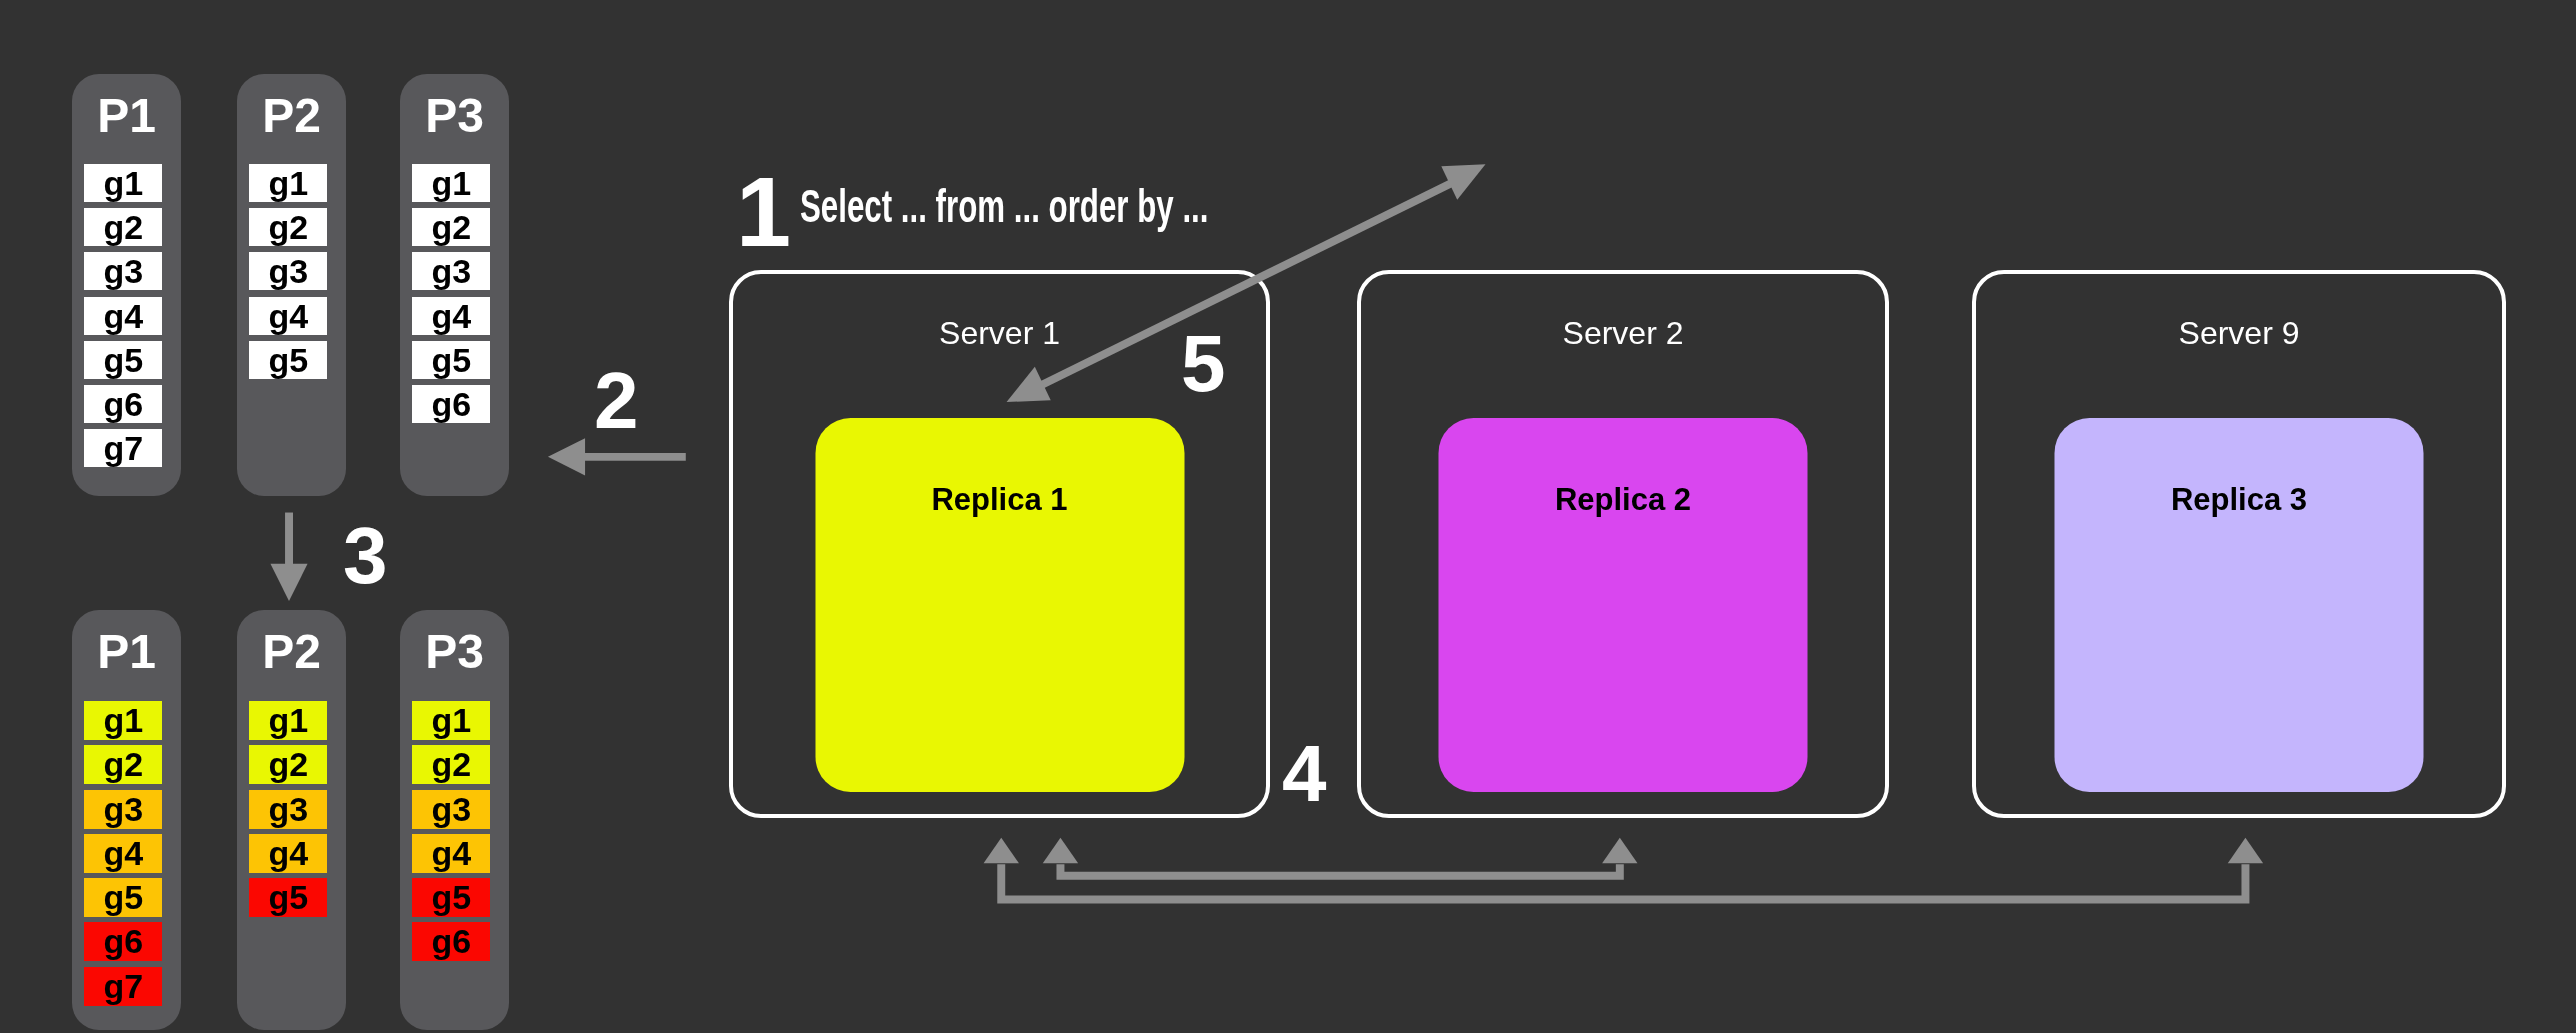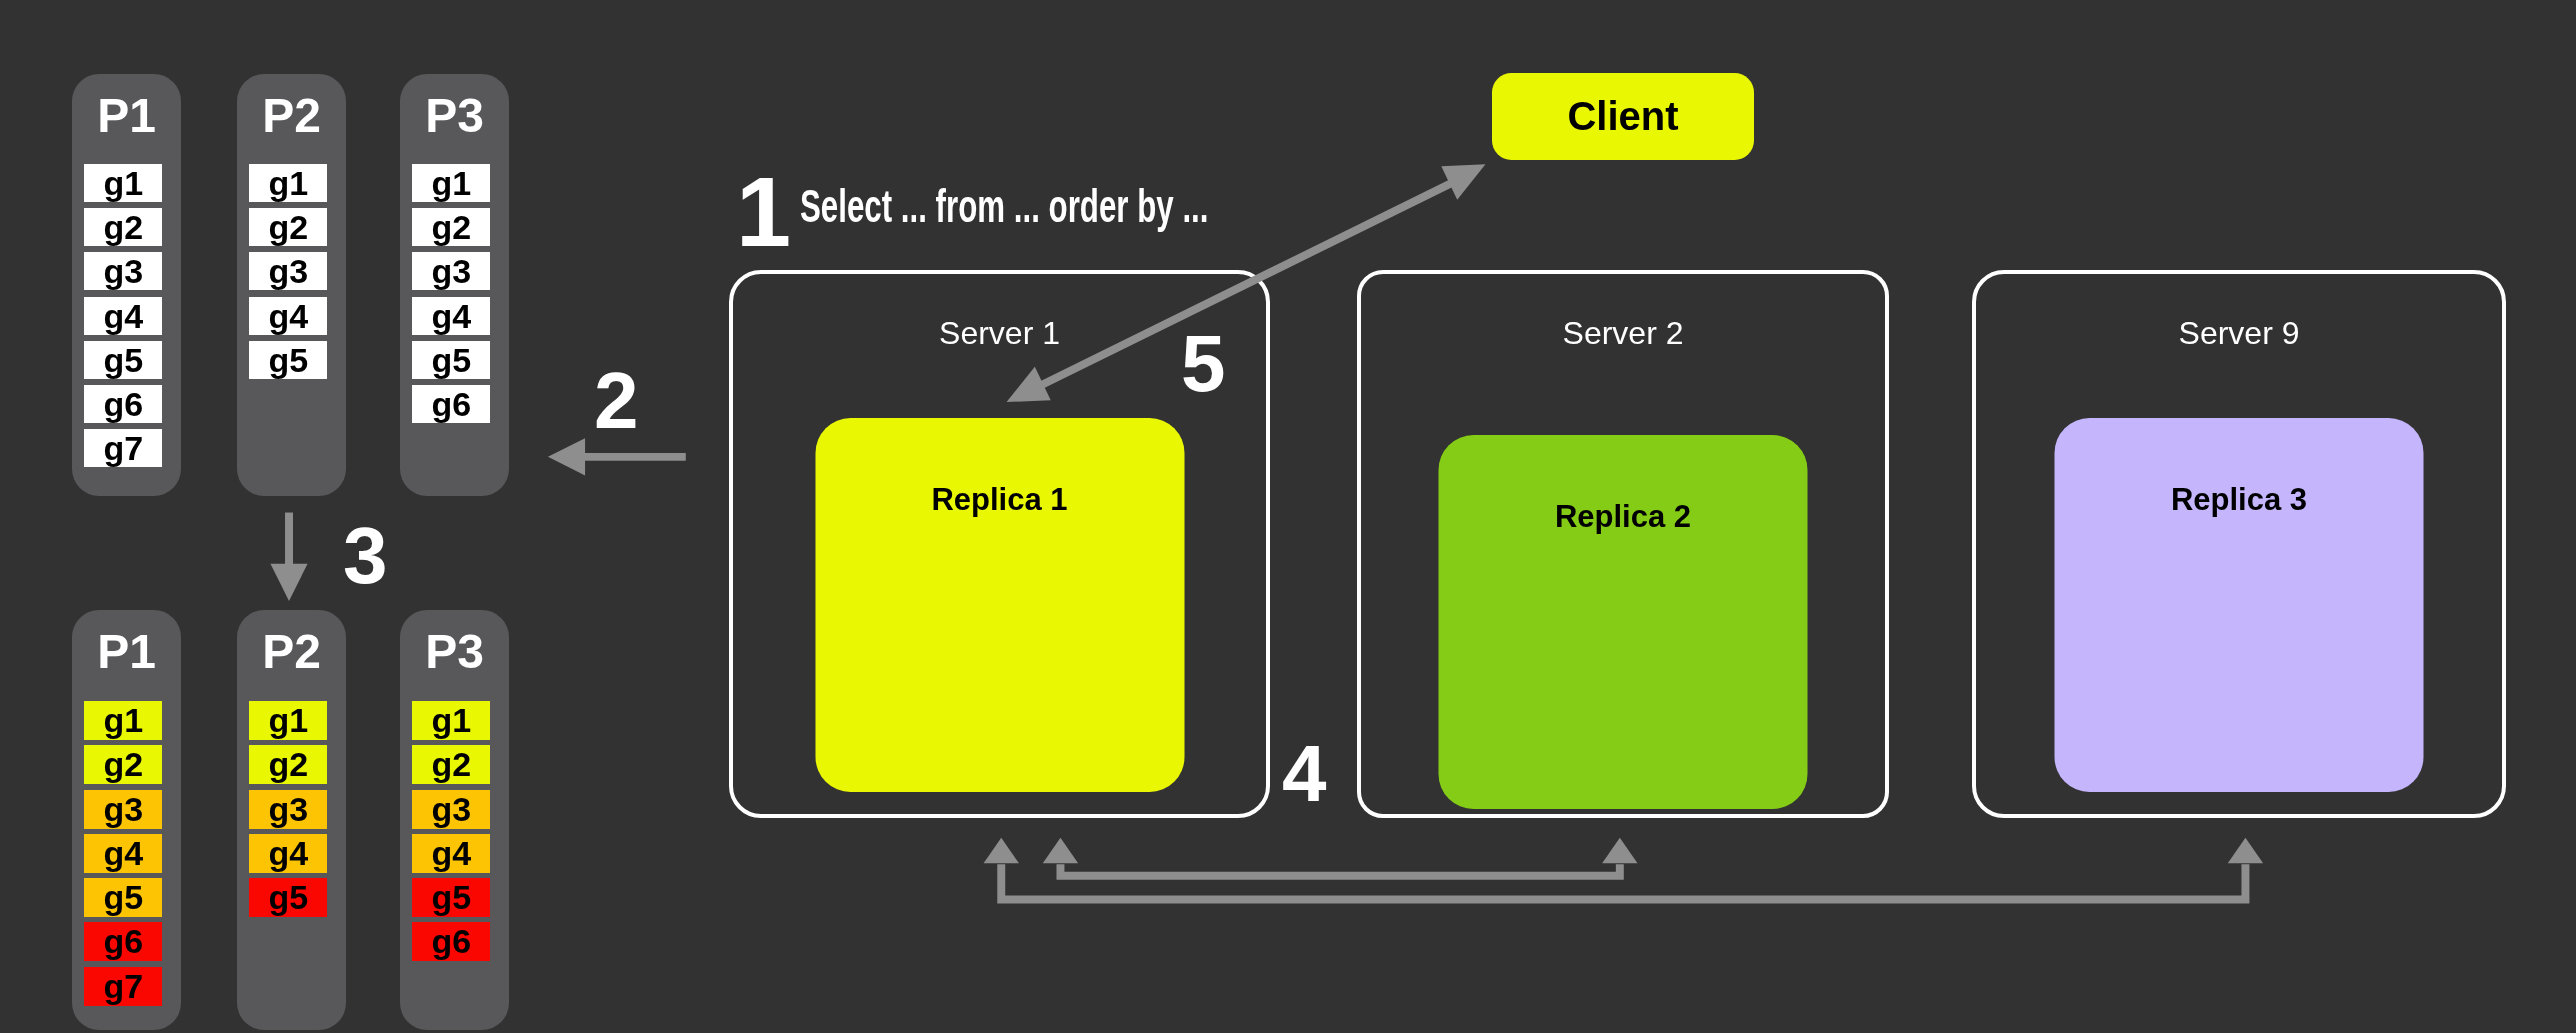--- a/index.html
+++ b/index.html
@@ -37,21 +37,21 @@
   }
   .pcol.bottom .gitem { height:39px; line-height:39px; }
 
   
   .server {
     position:absolute; top:270px; height:548px;
     border:4.4px solid var(--white); border-radius:32px;
     box-sizing:border-box;
   }
   #server1 { left:729px;  width:541px; }
-  #server2 { left:1357px; width:532px;border-radius:26px; }
+  #server2 { left:1357px; width:532px; }
   #server3 { left:1972px; width:534px; }
   .server-label {
     margin-top:43px; text-align:center;
     font-size:32px; font-weight:400; line-height:1;
     color:var(--white);
   }
   .replica {
     position:absolute; top:144px; left:50%; transform:translateX(-50%);
     width:369px; height:374px; border-radius:35px;
   }
@@ -176,35 +176,32 @@
 
   <div class="server" id="server1">
     <div class="server-label">Server 1</div>
     <div class="replica" style="background: rgb(233, 247, 2);">
       <div class="replica-label">Replica 1</div>
     </div>
   </div>
 
   <div class="server" id="server2">
     <div class="server-label">Server 2</div>
-    <div class="replica" style="background: #84cc16; margin-top: 17px;">
+    <div class="replica" style="background: #d946ef;">
       <div class="replica-label">Replica 2</div>
     </div>
   </div>
 
   <div class="server" id="server3">
     <div class="server-label">Server 9</div>
     <div class="replica" style="background: #c4b5fd;">
       <div class="replica-label">Replica 3</div>
     </div>
   </div>
 
-  <div class="client" style="background: rgb(233, 247, 2);">
-    <div class="client-label">Client</div>
-  </div>
 
   <div class="stepnum" id="n1">1</div>
   <div class="stepnum" id="n2">2</div>
   <div class="stepnum" id="n3">3</div>
   <div class="stepnum" id="n4">4</div>
   <div class="stepnum" id="n5">5</div>
 
   <div class="query-text">Select ... from ... order by ...</div>
 
   <svg class="arrows" width="2576" height="1033" viewBox="0 0 2915 1169">

